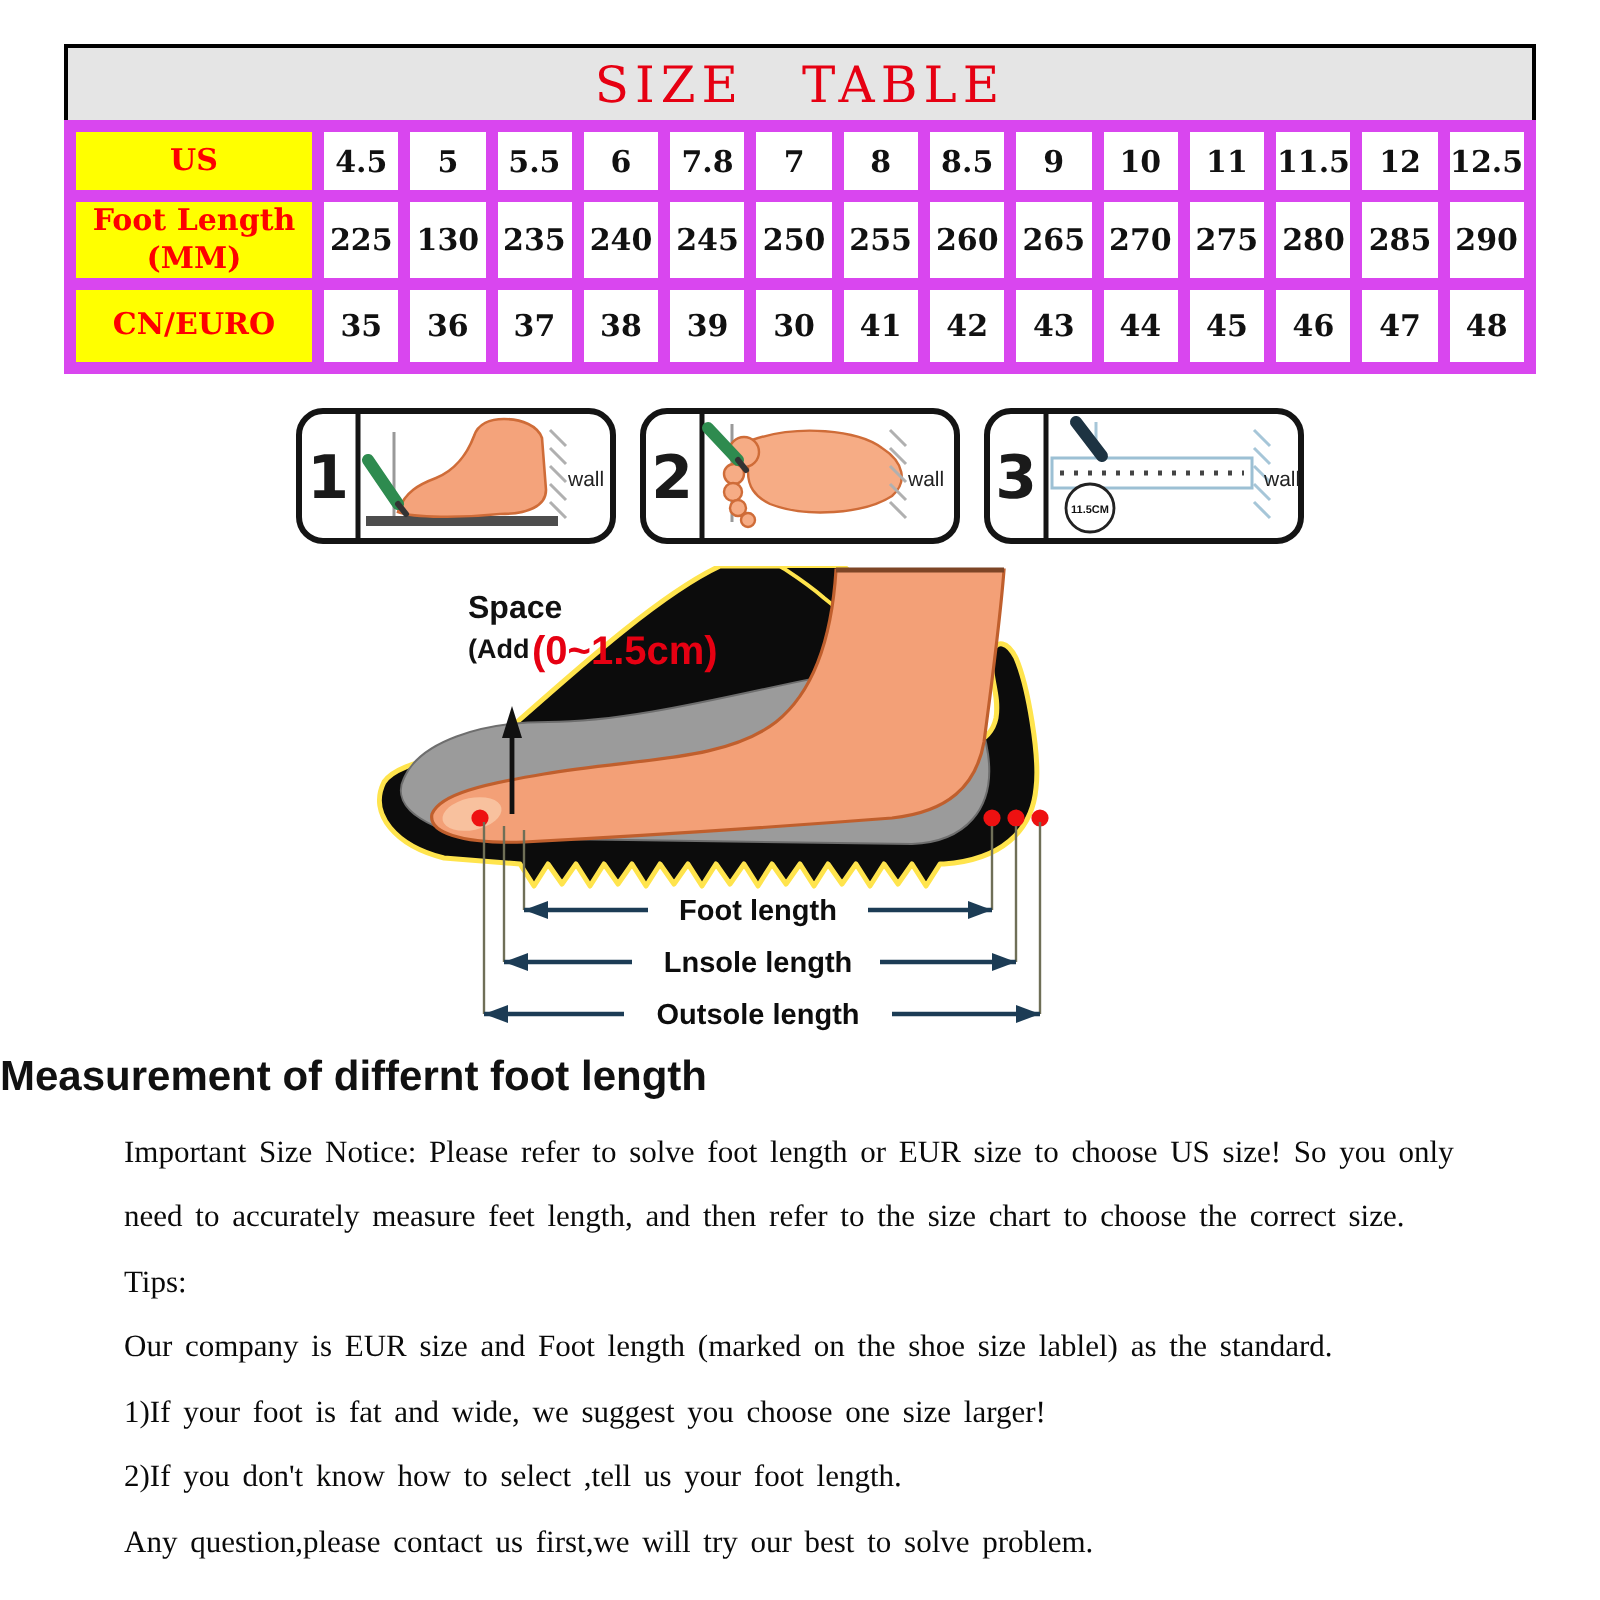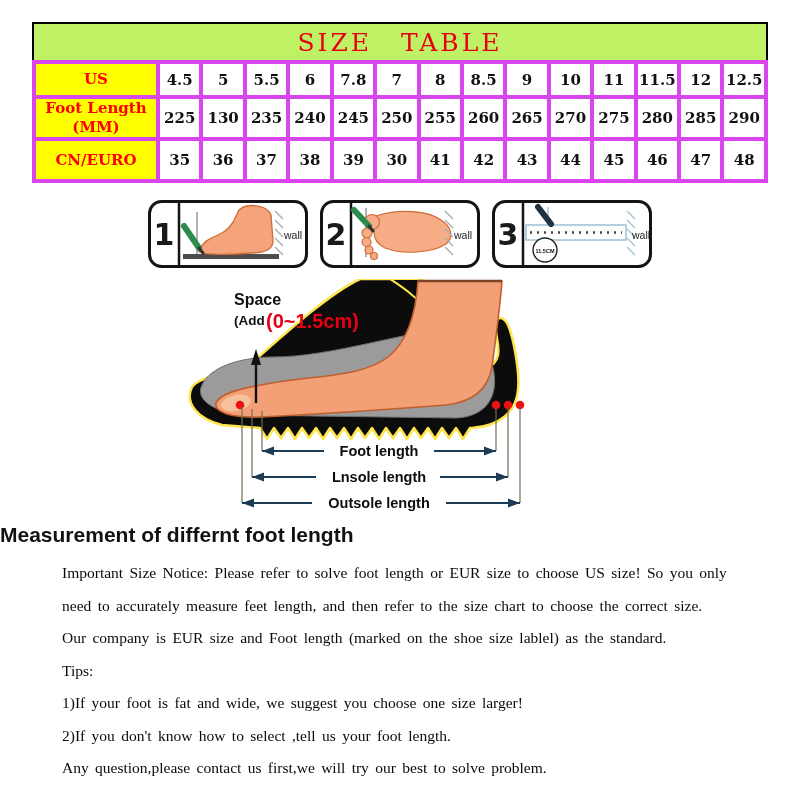--- a/index.html
+++ b/index.html
@@ -1,21 +1,21 @@
 <!DOCTYPE html>
 <html><head>
 <meta charset="utf-8">
 <style>
   html,body{margin:0;padding:0;background:#fff;width:800px;height:800px;overflow:hidden;}
   .page{width:800px;height:800px;font-family:"Liberation Sans",sans-serif;position:relative;padding-top:22px;box-sizing:border-box;}
   .table-wrap{margin:0 32px;}
-  .title-bar{height:36px;background:#bef264;border:2px solid #000;border-bottom:none;display:flex;align-items:center;justify-content:center;}
+  .title-bar{height:36px;background:#e5e5e5;border:2px solid #000;border-bottom:none;display:flex;align-items:center;justify-content:center;}
   .title-bar span{color:#e60012;font-family:"DejaVu Serif",serif;font-size:25px;letter-spacing:3px;word-spacing:18px;}
   table.size{border-collapse:collapse;table-layout:fixed;width:736px;border:2px solid #000;}
-  table.size td,table.size th{border:4px solid #d946ef;text-align:center;vertical-align:middle;
+  table.size td,table.size th{border:6px solid #d946ef;text-align:center;vertical-align:middle;
     font-family:"DejaVu Serif",serif;font-weight:bold;font-size:15px;color:#111;padding:0;}
   table.size th{background:#ffff00;color:#fe0000;white-space:pre-line;font-size:15px;line-height:1.25;}
   table.size tr:nth-child(1){height:35px;}
   table.size tr:nth-child(2){height:42px;}
   table.size tr:nth-child(3){height:42px;}
   .steps{display:flex;justify-content:center;gap:10px;margin-top:16px;}
   .stepbox{fill:#fff;stroke:#141414;stroke-width:3;}
   .stepline{stroke:#141414;stroke-width:2.5;}
   .stepnum{font-family:"DejaVu Sans",sans-serif;font-weight:bold;font-size:30px;fill:#1a1a1a;text-anchor:middle;}
   .walltxt{font-family:"Liberation Sans",sans-serif;font-size:10.5px;fill:#222;}
@@ -219,20 +219,20 @@
       <text x="64" y="46" font-size="13.5" font-weight="bold" fill="#111">(Add</text>
       <text x="96" y="49" font-size="20" font-weight="bold" fill="#e60012">(0~1.5cm)</text>
     </g>
   </svg>
 
   <h2 class="caption">Measurement of differnt foot length</h2>
 
   <div class="notice">
     <p>Important Size Notice: Please refer to solve foot length or EUR size to choose US size! So you only</p>
     <p>need to accurately measure feet length, and then refer to the size chart to choose the correct size.</p>
+    <p>Tips:</p>
     <p>Our company is EUR size and Foot length (marked on the shoe size lablel) as the standard.</p>
-    <p>Tips:</p>
     <p>1)If your foot is fat and wide, we suggest you choose one size larger!</p>
     <p>2)If you don't know how to select ,tell us your foot length.</p>
     <p>Any question,please contact us first,we will try our best to solve problem.</p>
   </div>
 
 </div>
 
 </body></html>

